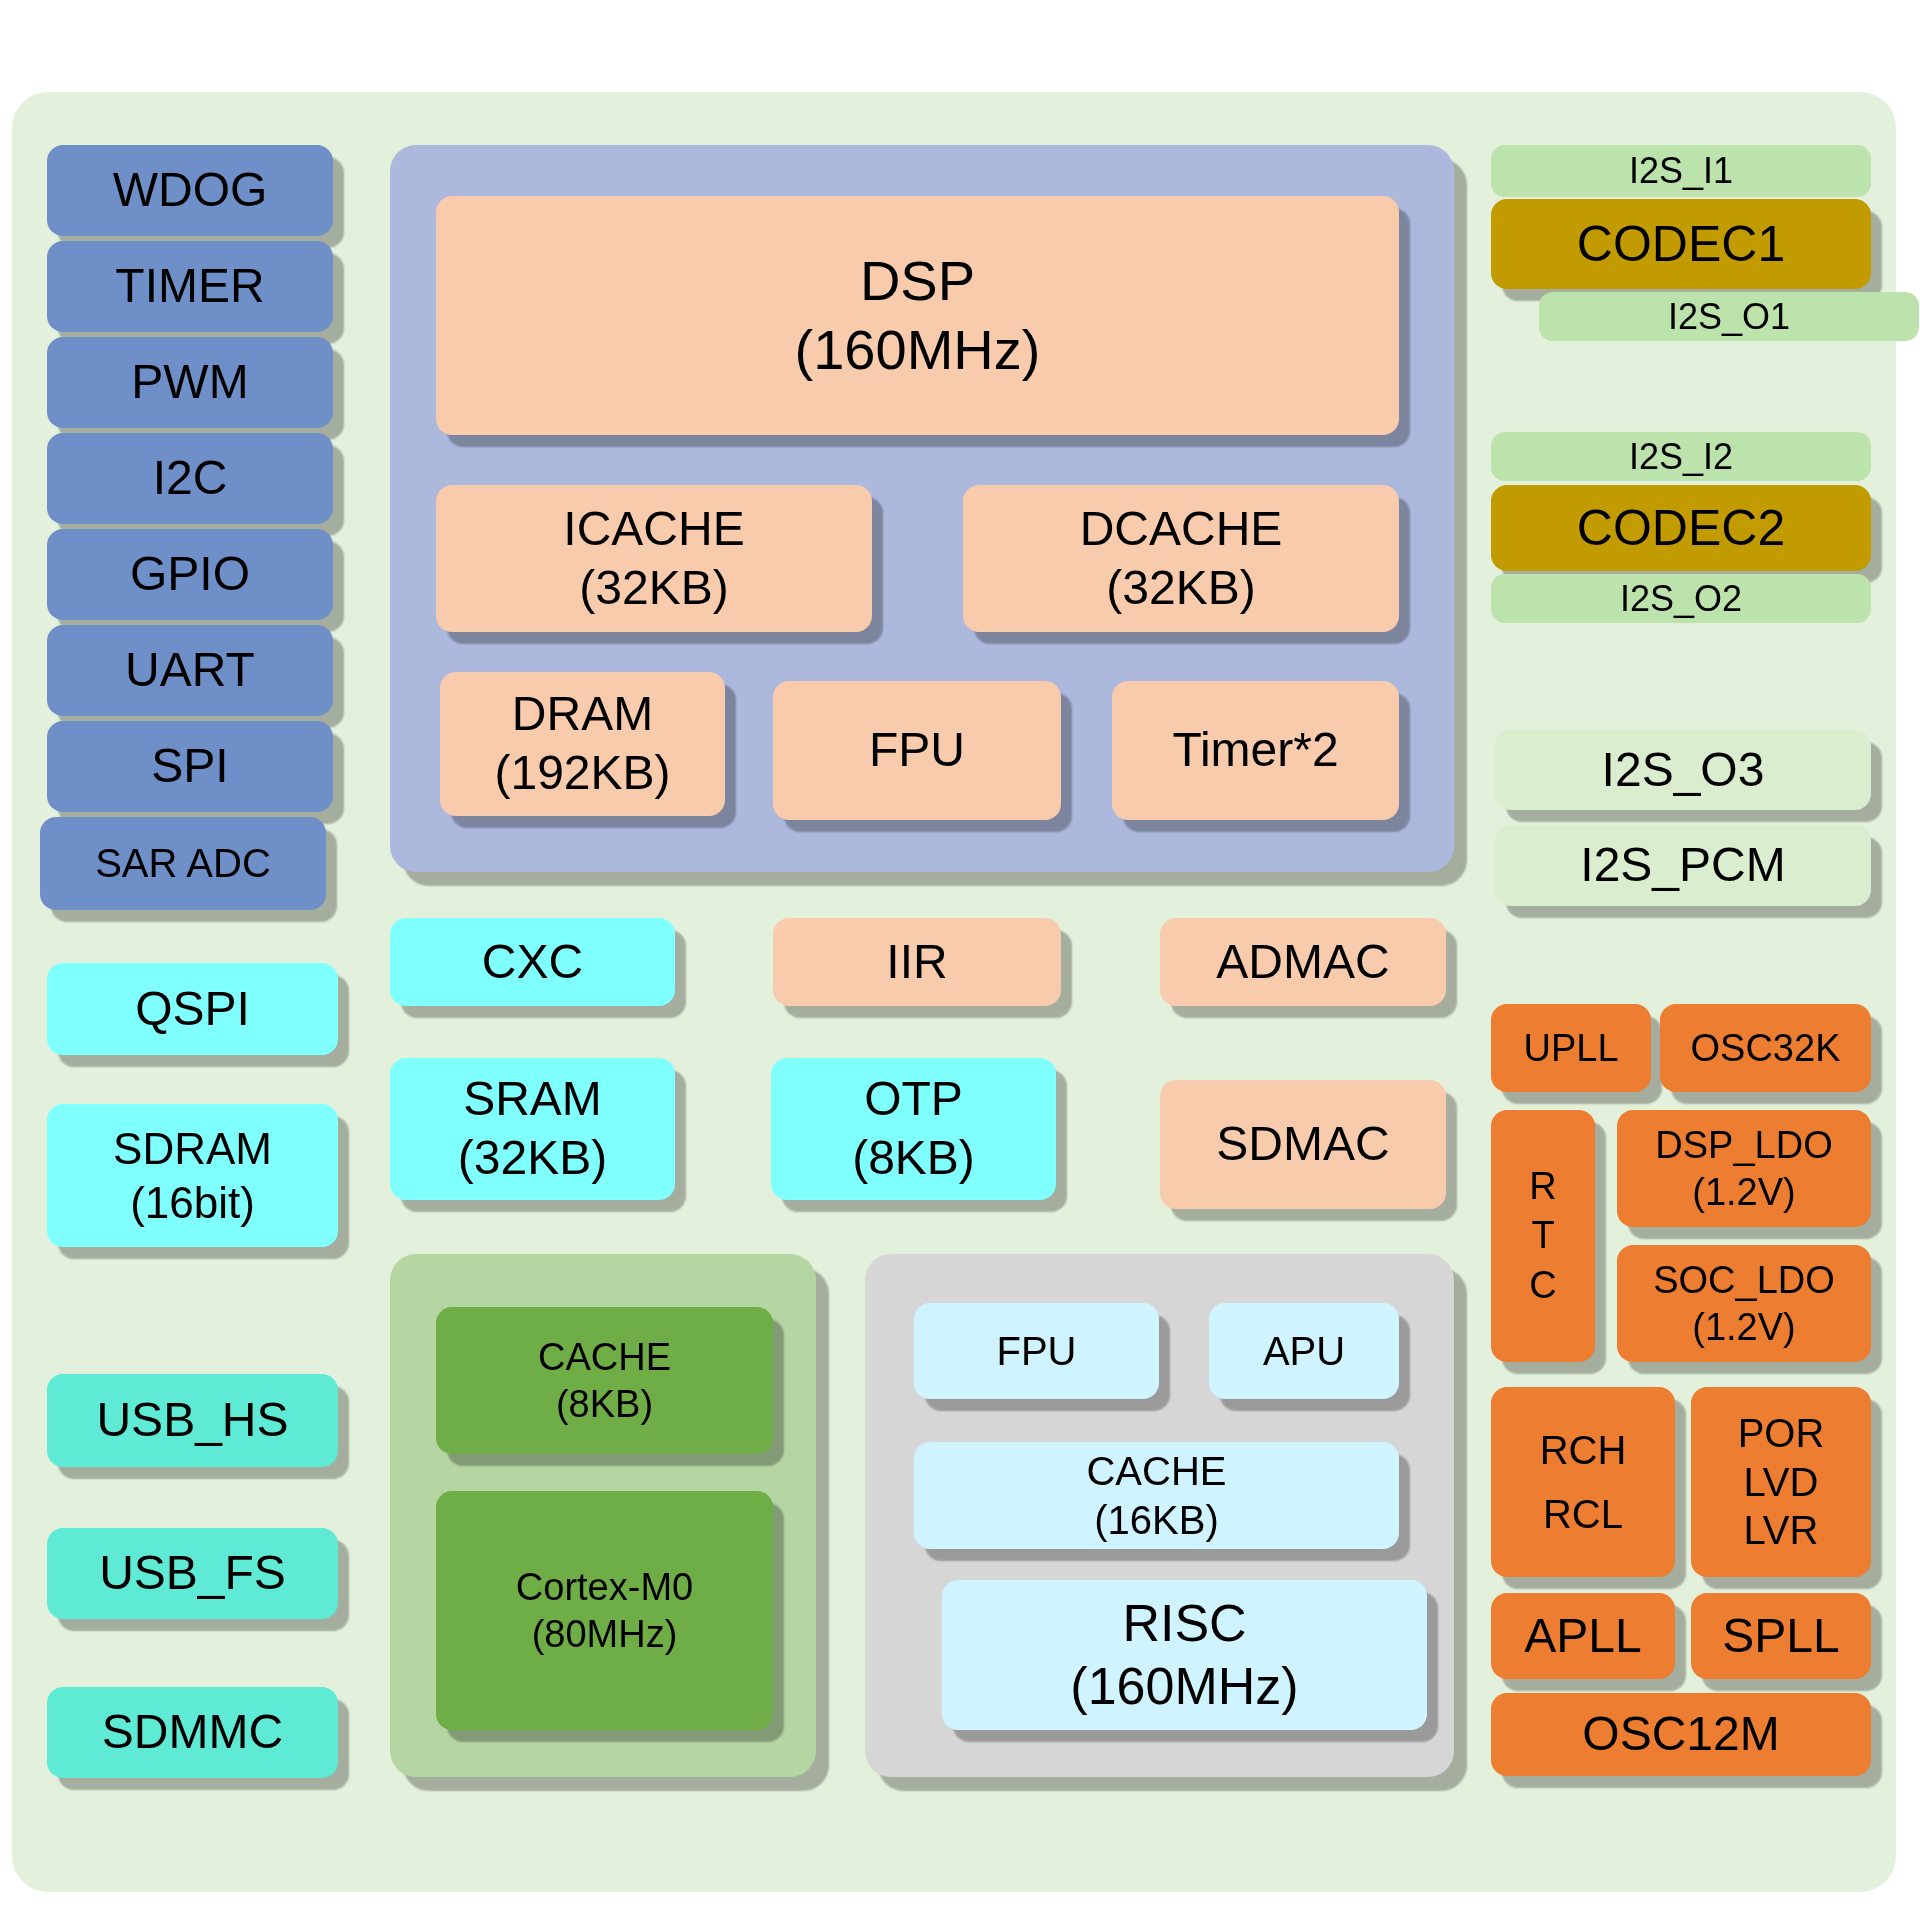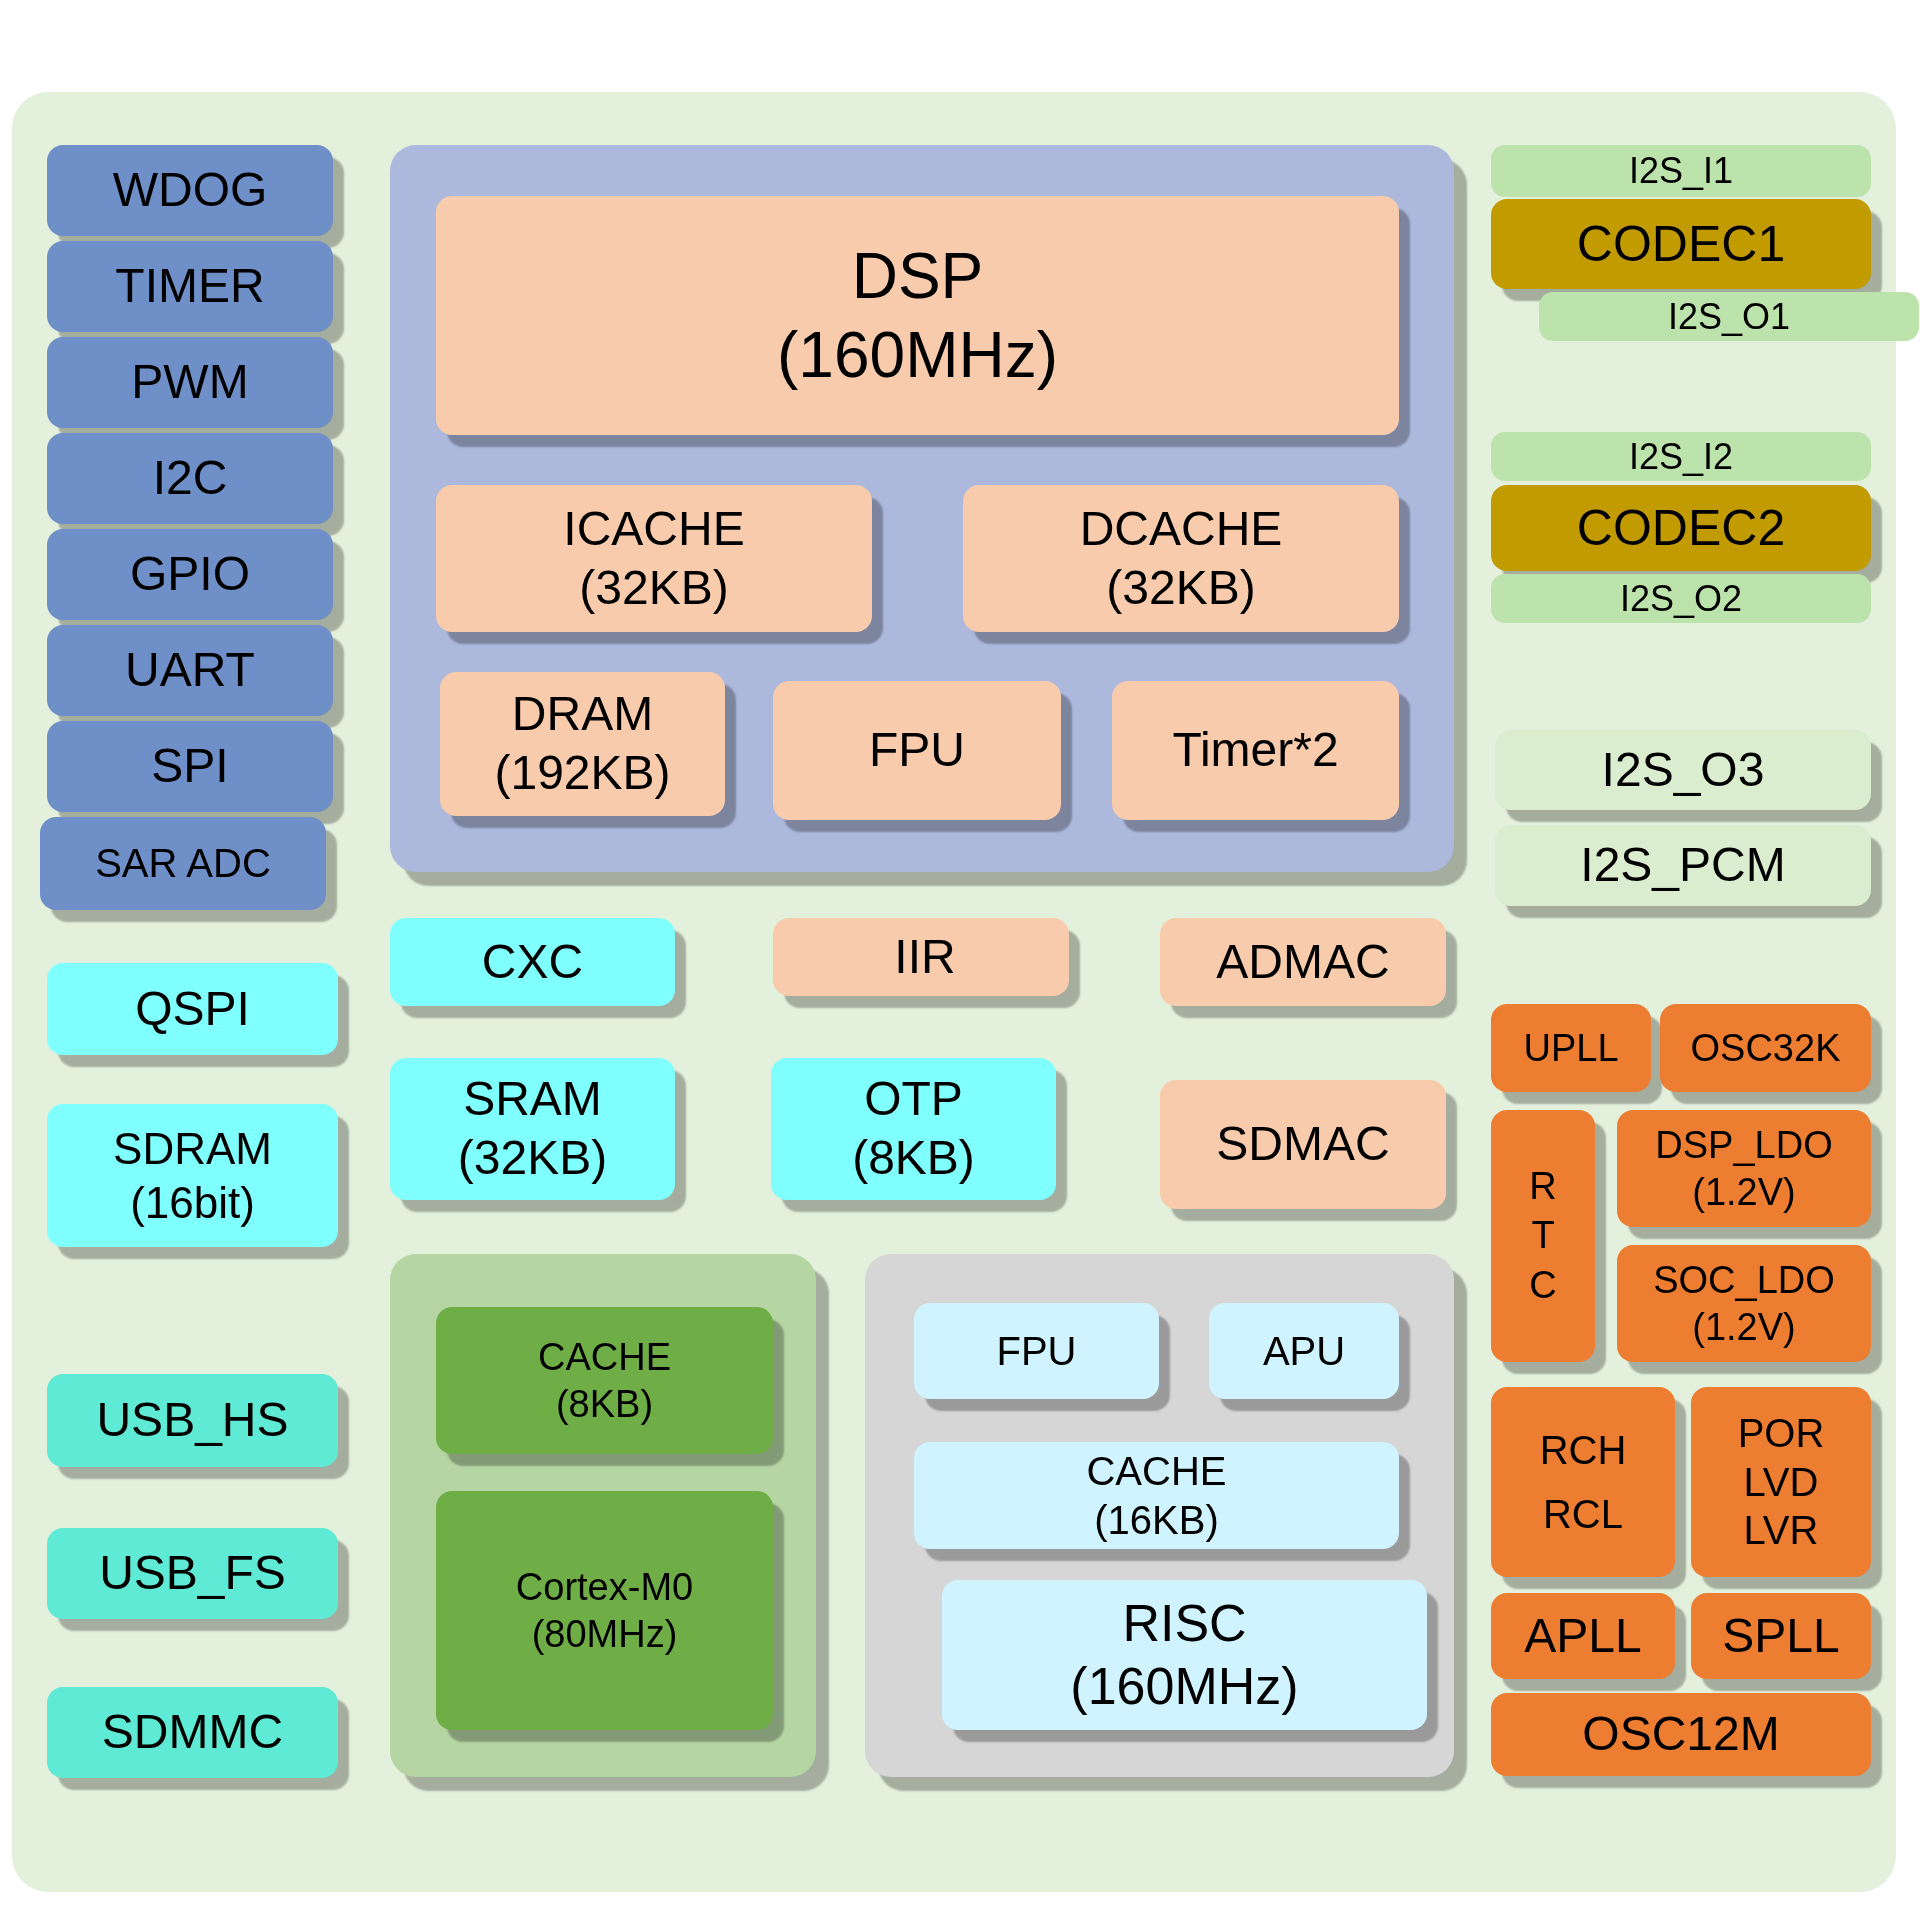--- a/index.html
+++ b/index.html
@@ -33,21 +33,21 @@
   .c-orange  { background:#ED7D31; }
   .ct-dsp    { background:#ACB8DC; }
   .ct-m0     { background:#B5D6A3; }
   .ct-risc   { background:#D6D6D6; }
   .s36 { font-size:36px; }
   .s38 { font-size:38px; }
   .s40 { font-size:40px; }
   .s44 { font-size:44px; }
   .s50 { font-size:50px; }
   .s52 { font-size:52px;margin-left:28px; }
-  .s56 { font-size:64px; }
+  .s56 { font-size:56px; }
 </style>
 </head>
 <body>
 
 <div id="stage">
   <div id="canvas"></div>
 
   <div class="b c-blue" style="left:47px;top:145px;width:286px;height:91px;">WDOG</div>
   <div class="b c-blue" style="left:47px;top:241px;width:286px;height:91px;">TIMER</div>
   <div class="b c-blue" style="left:47px;top:337px;width:286px;height:91px;">PWM</div>
@@ -80,21 +80,21 @@
     <span>(32KB)</span>
   </div>
   <div class="b c-peach" style="left:440px;top:672px;width:285px;height:144px;align-items:center;">
     <span>DRAM</span>
     <span>(192KB)</span>
   </div>
   <div class="b c-peach" style="left:773px;top:681px;width:288px;height:139px;">FPU</div>
   <div class="b c-peach" style="left:1112px;top:681px;width:287px;height:139px;">Timer*2</div>
 
   <div class="b c-cyan" style="left:390px;top:918px;width:285px;height:88px;">CXC</div>
-  <div class="b c-peach" style="left:773px;top:918px;width:288px;height:78px;padding-left:8px;">IIR</div>
+  <div class="b c-peach" style="left:773px;top:918px;width:288px;height:88px;">IIR</div>
   <div class="b c-peach" style="left:1160px;top:918px;width:286px;height:88px;">ADMAC</div>
 
   <div class="b c-cyan" style="left:390px;top:1058px;width:285px;height:142px;">
     <span>SRAM</span>
     <span>(32KB)</span>
   </div>
   <div class="b c-cyan" style="left:771px;top:1058px;width:285px;height:142px;">
     <span>OTP</span>
     <span>(8KB)</span>
   </div>

